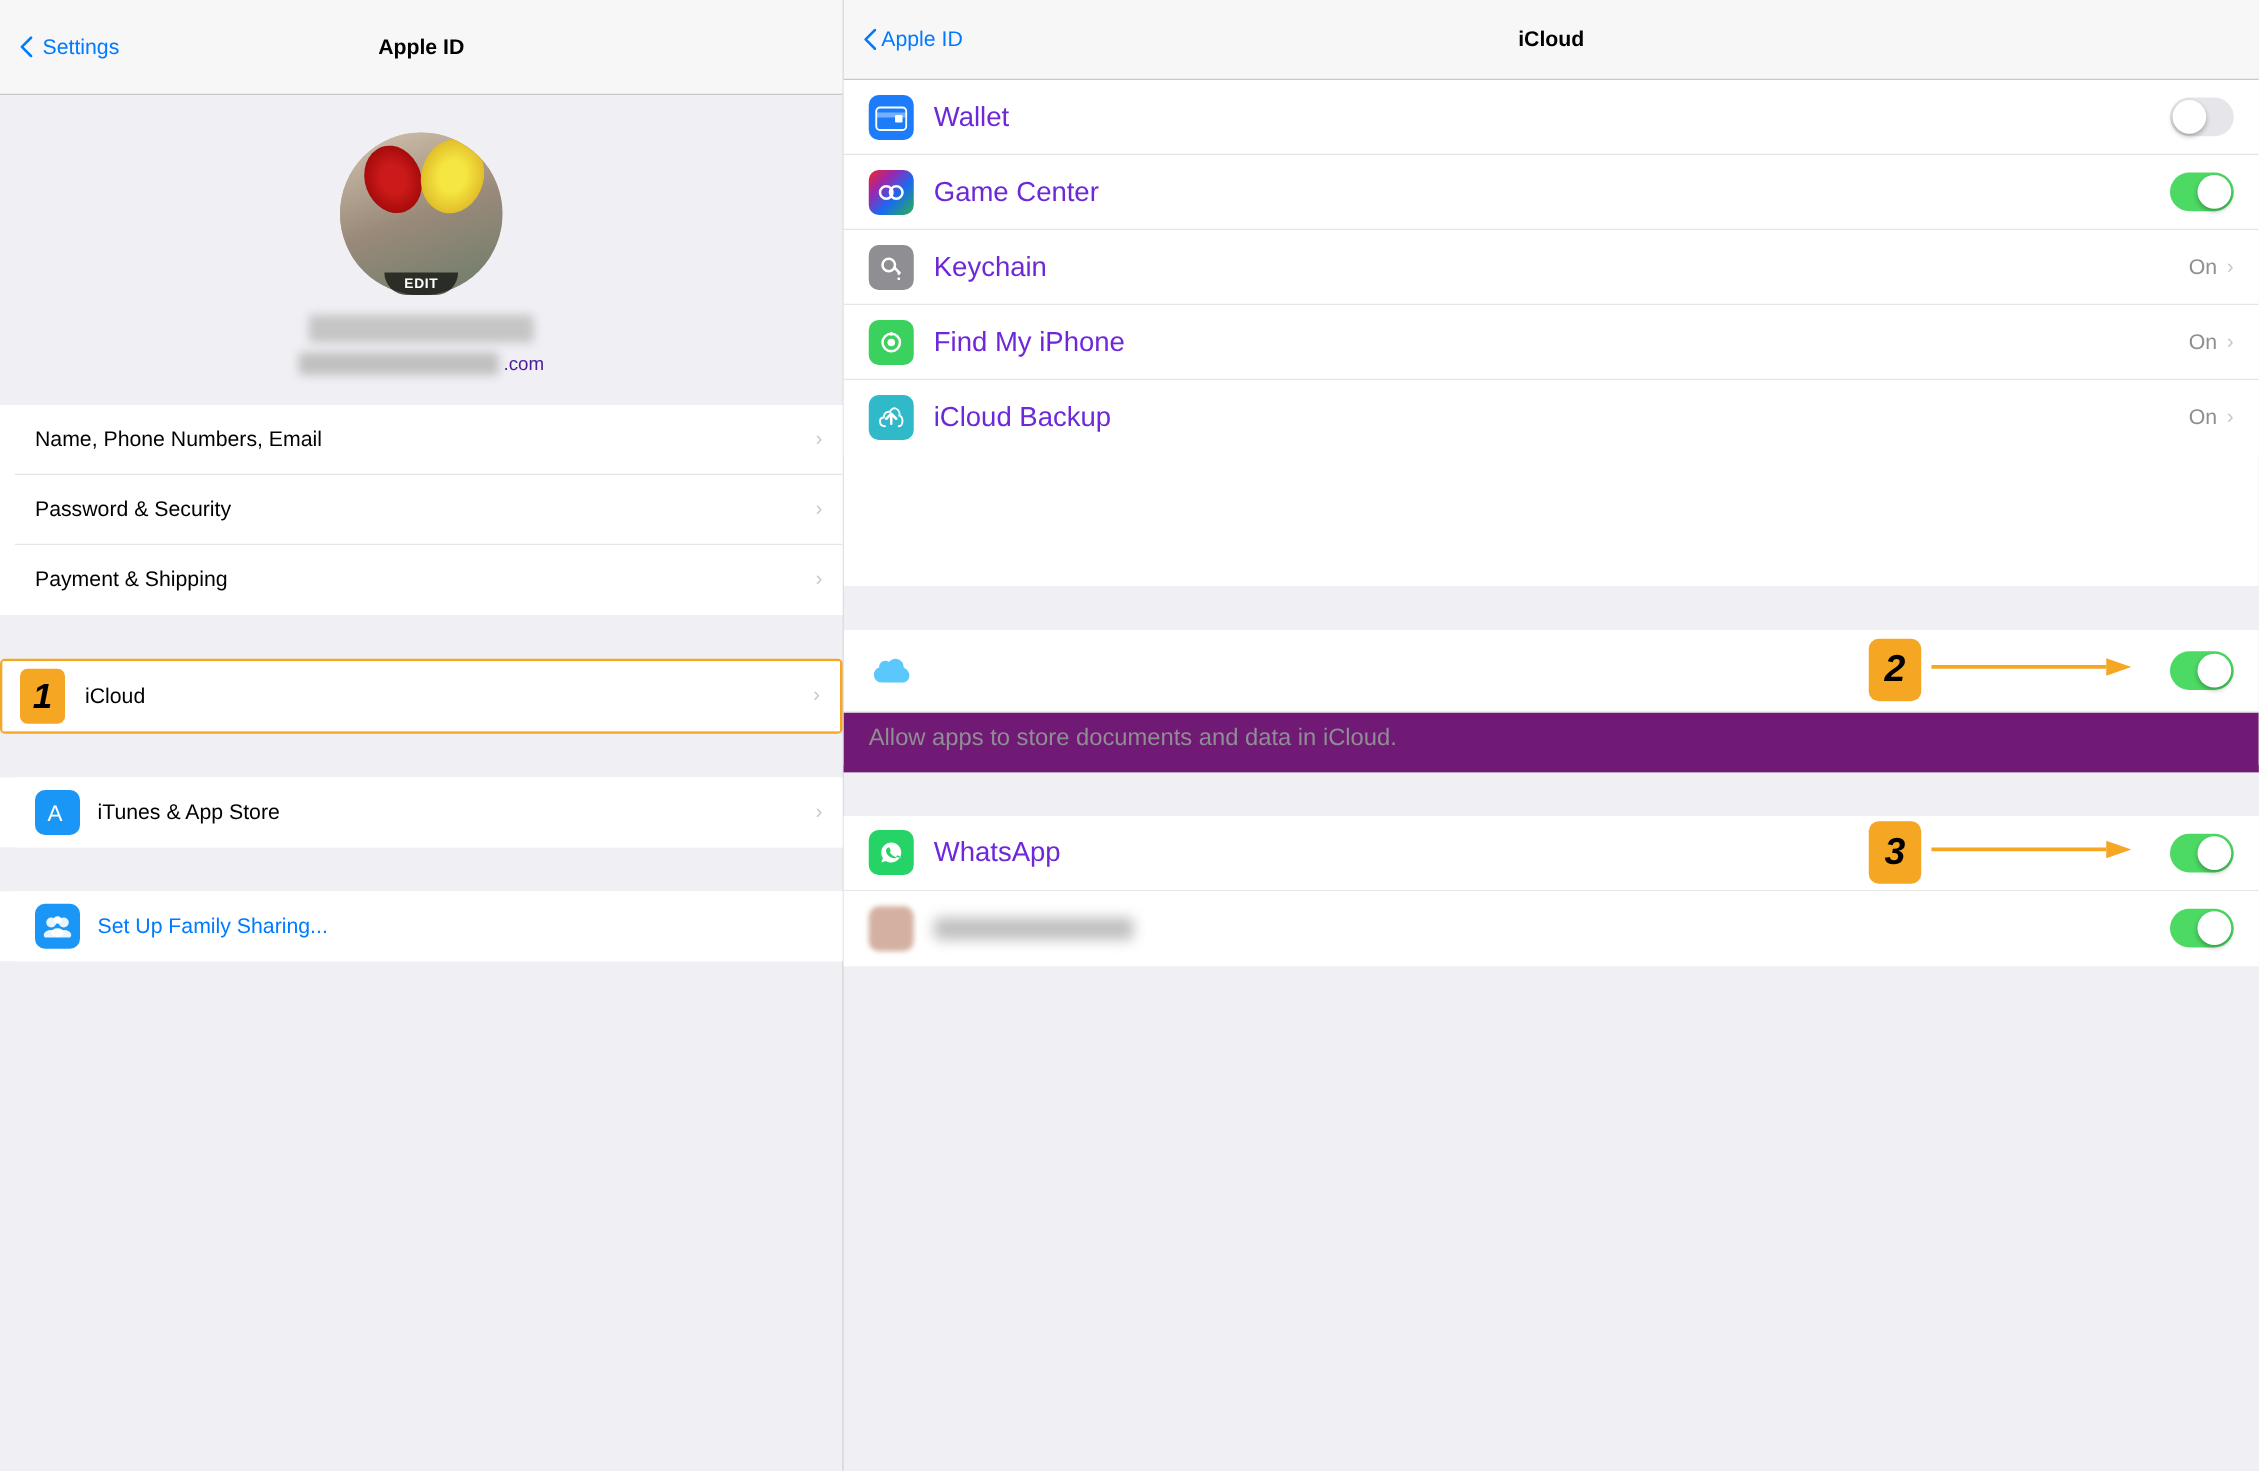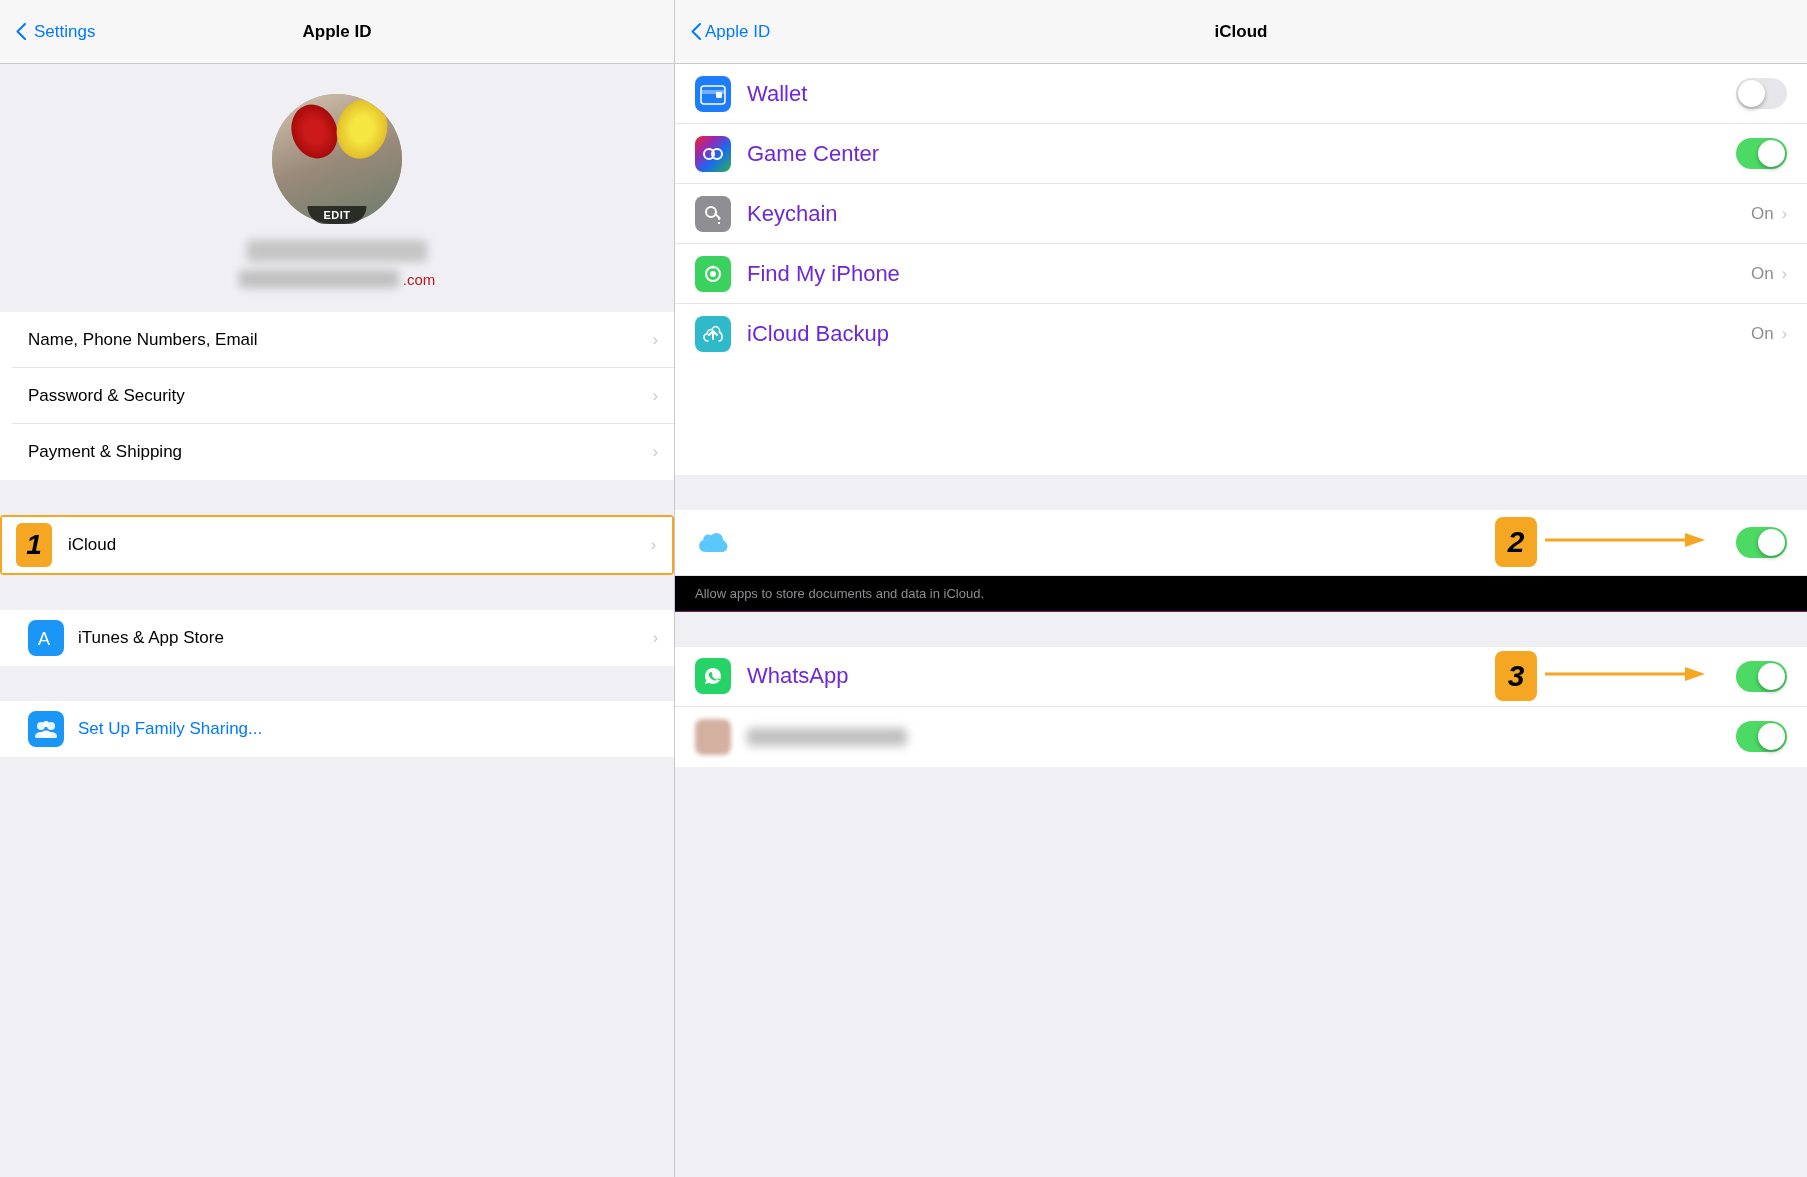--- a/index.html
+++ b/index.html
@@ -18,21 +18,21 @@
       height: 1177px;
       background: #efeff4;
       display: flex;
       flex-direction: column;
       border-right: 1px solid #c8c7cc;
     }
 
     .nav-bar {
       background: #f7f7f7;
       border-bottom: 1px solid #c8c7cc;
-      height: 64px;
+      height: 76px;
       display: flex;
       align-items: center;
       justify-content: center;
       position: relative;
       padding: 0 16px;
     }
 
     .nav-back {
       position: absolute;
       left: 16px;
@@ -143,21 +143,21 @@
     .profile-email-blur {
       width: 160px;
       height: 18px;
       background: #c0c0c0;
       border-radius: 4px;
       filter: blur(4px);
     }
 
     .profile-email-suffix {
       font-size: 15px;
-      color: #b91c1c;
+      color: #4c1d95;
     }
 
     
     .settings-group {
       background: #fff;
       margin-top: 0;
       padding-left: 12px;
     }
 
     .settings-item {
@@ -359,24 +359,24 @@
       display: flex;
       align-items: center;
       padding: 0 20px;
       height: 66px;
       border-bottom: 1px solid #e5e5e5;
       position: relative;
     }
 
     .icloud-drive-description {
       padding: 10px 20px;
-      font-size: 13px;
+      font-size: 19px;
       color: #8e8e93;
-      background: #000000;
-      border-bottom: 1px solid #701a75;
+      background: #701a75;
+      border-bottom: 6px solid #701a75;
     }
 
     .num-badge {
       background: #f5a623;
       border-radius: 6px;
       width: 36px;
       height: 44px;
       display: flex;
       align-items: center;
       justify-content: center;

